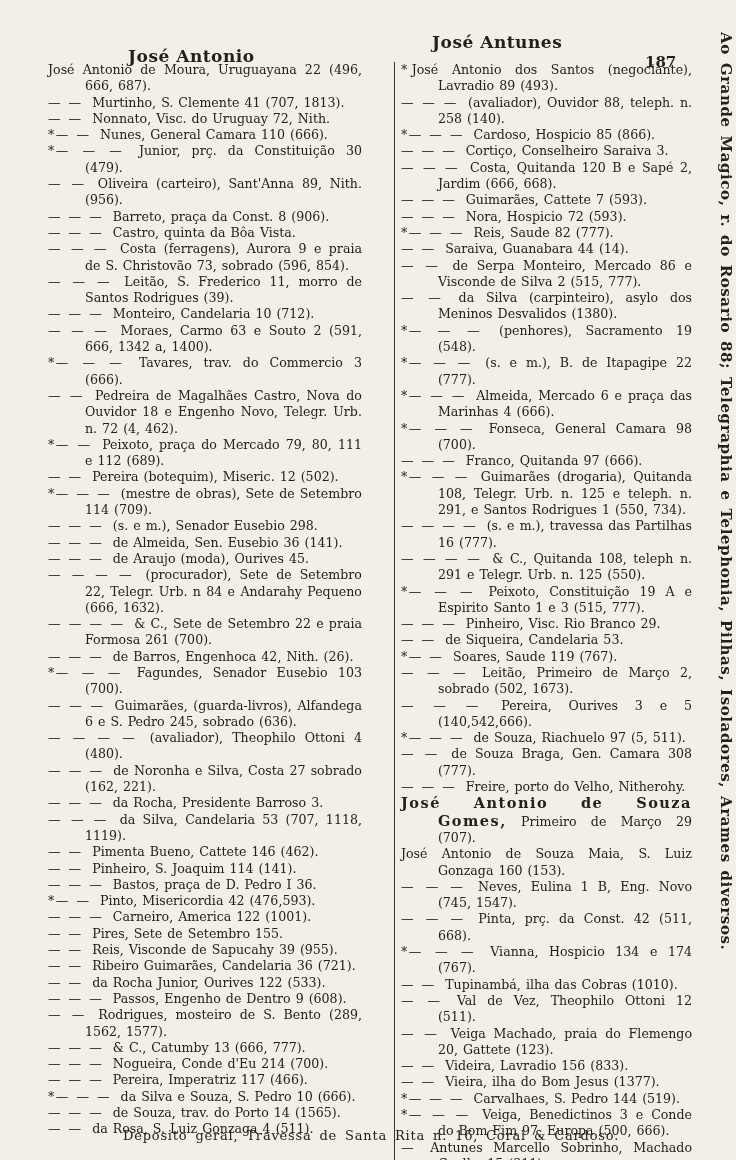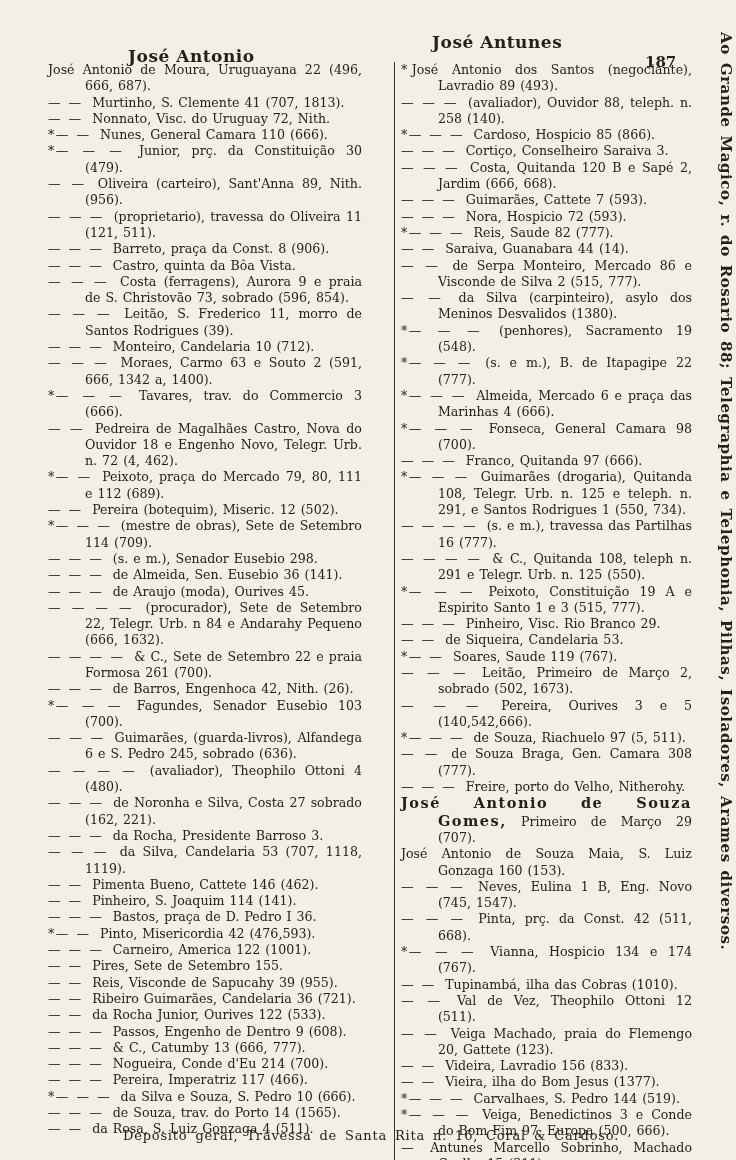--- a/index.html
+++ b/index.html
@@ -48,21 +48,20 @@
   </div>
 
   <div class="main">
     <div class="col col-left">
         <div class="entry">José Antonio de Moura, Uruguayana 22 (496, 666, 687).</div>
         <div class="entry"><span class="dashes">— — </span>Murtinho, S. Clemente 41 (707, 1813).</div>
         <div class="entry"><span class="dashes">— — </span>Nonnato, Visc. do Uruguay 72, Nith.</div>
         <div class="entry"><span class="dashes">*— — </span>Nunes, General Camara 110 (666).</div>
         <div class="entry"><span class="dashes">*— — — </span>Junior, prç. da Constituição 30 (479).</div>
         <div class="entry"><span class="dashes">— — </span>Oliveira (carteiro), Sant'Anna 89, Nith. (956).</div>
-        <div class="entry"><span class="dashes">— — — </span>(proprietario), travessa do Oliveira 11 (121, 511).</div>
         <div class="entry"><span class="dashes">— — — </span>Barreto, praça da Const. 8 (906).</div>
         <div class="entry"><span class="dashes">— — — </span>Castro, quinta da Bôa Vista.</div>
         <div class="entry"><span class="dashes">— — — </span>Costa (ferragens), Aurora 9 e praia de S. Christovão 73, sobrado (596, 854).</div>
         <div class="entry"><span class="dashes">— — — </span>Leitão, S. Frederico 11, morro de Santos Rodrigues (39).</div>
         <div class="entry"><span class="dashes">— — — </span>Monteiro, Candelaria 10 (712).</div>
         <div class="entry"><span class="dashes">— — — </span>Moraes, Carmo 63 e Souto 2 (591, 666, 1342 a, 1400).</div>
         <div class="entry"><span class="dashes">*— — — </span>Tavares, trav. do Commercio 3 (666).</div>
         <div class="entry"><span class="dashes">— — </span>Pedreira de Magalhães Castro, Nova do Ouvidor 18 e Engenho Novo, Telegr. Urb. n. 72 (4, 462).</div>
         <div class="entry"><span class="dashes">*— — </span>Peixoto, praça do Mercado 79, 80, 111 e 112 (689).</div>
         <div class="entry"><span class="dashes">— — </span>Pereira (botequim), Miseric. 12 (502).</div>
@@ -82,20 +81,21 @@
         <div class="entry"><span class="dashes">— — </span>Pimenta Bueno, Cattete 146 (462).</div>
         <div class="entry"><span class="dashes">— — </span>Pinheiro, S. Joaquim 114 (141).</div>
         <div class="entry"><span class="dashes">— — — </span>Bastos, praça de D. Pedro I 36.</div>
         <div class="entry"><span class="dashes">*— — </span>Pinto, Misericordia 42 (476,593).</div>
         <div class="entry"><span class="dashes">— — — </span>Carneiro, America 122 (1001).</div>
         <div class="entry"><span class="dashes">— — </span>Pires, Sete de Setembro 155.</div>
         <div class="entry"><span class="dashes">— — </span>Reis, Visconde de Sapucahy 39 (955).</div>
         <div class="entry"><span class="dashes">— — </span>Ribeiro Guimarães, Candelaria 36 (721).</div>
         <div class="entry"><span class="dashes">— — </span>da Rocha Junior, Ourives 122 (533).</div>
         <div class="entry"><span class="dashes">— — — </span>Passos, Engenho de Dentro 9 (608).</div>
+        <div class="entry"><span class="dashes">— — </span>Rodrigues, mosteiro de S. Bento (289, 1562, 1577).</div>
         <div class="entry"><span class="dashes">— — — </span>&amp; C., Catumby 13 (666, 777).</div>
         <div class="entry"><span class="dashes">— — — </span>Nogueira, Conde d'Eu 214 (700).</div>
         <div class="entry"><span class="dashes">— — — </span>Pereira, Imperatriz 117 (466).</div>
         <div class="entry"><span class="dashes">*— — — </span>da Silva e Souza, S. Pedro 10 (666).</div>
         <div class="entry"><span class="dashes">— — — </span>de Souza, trav. do Porto 14 (1565).</div>
         <div class="entry"><span class="dashes">— — </span>da Rosa, S. Luiz Gonzaga 4 (511).</div>
       </div>
     <div class="col col-right">
         <div class="entry"><span class="dashes">*</span>José Antonio dos Santos (negociante), Lavradio 89 (493).</div>
         <div class="entry"><span class="dashes">— — — </span>(avaliador), Ouvidor 88, teleph. n. 258 (140).</div>

